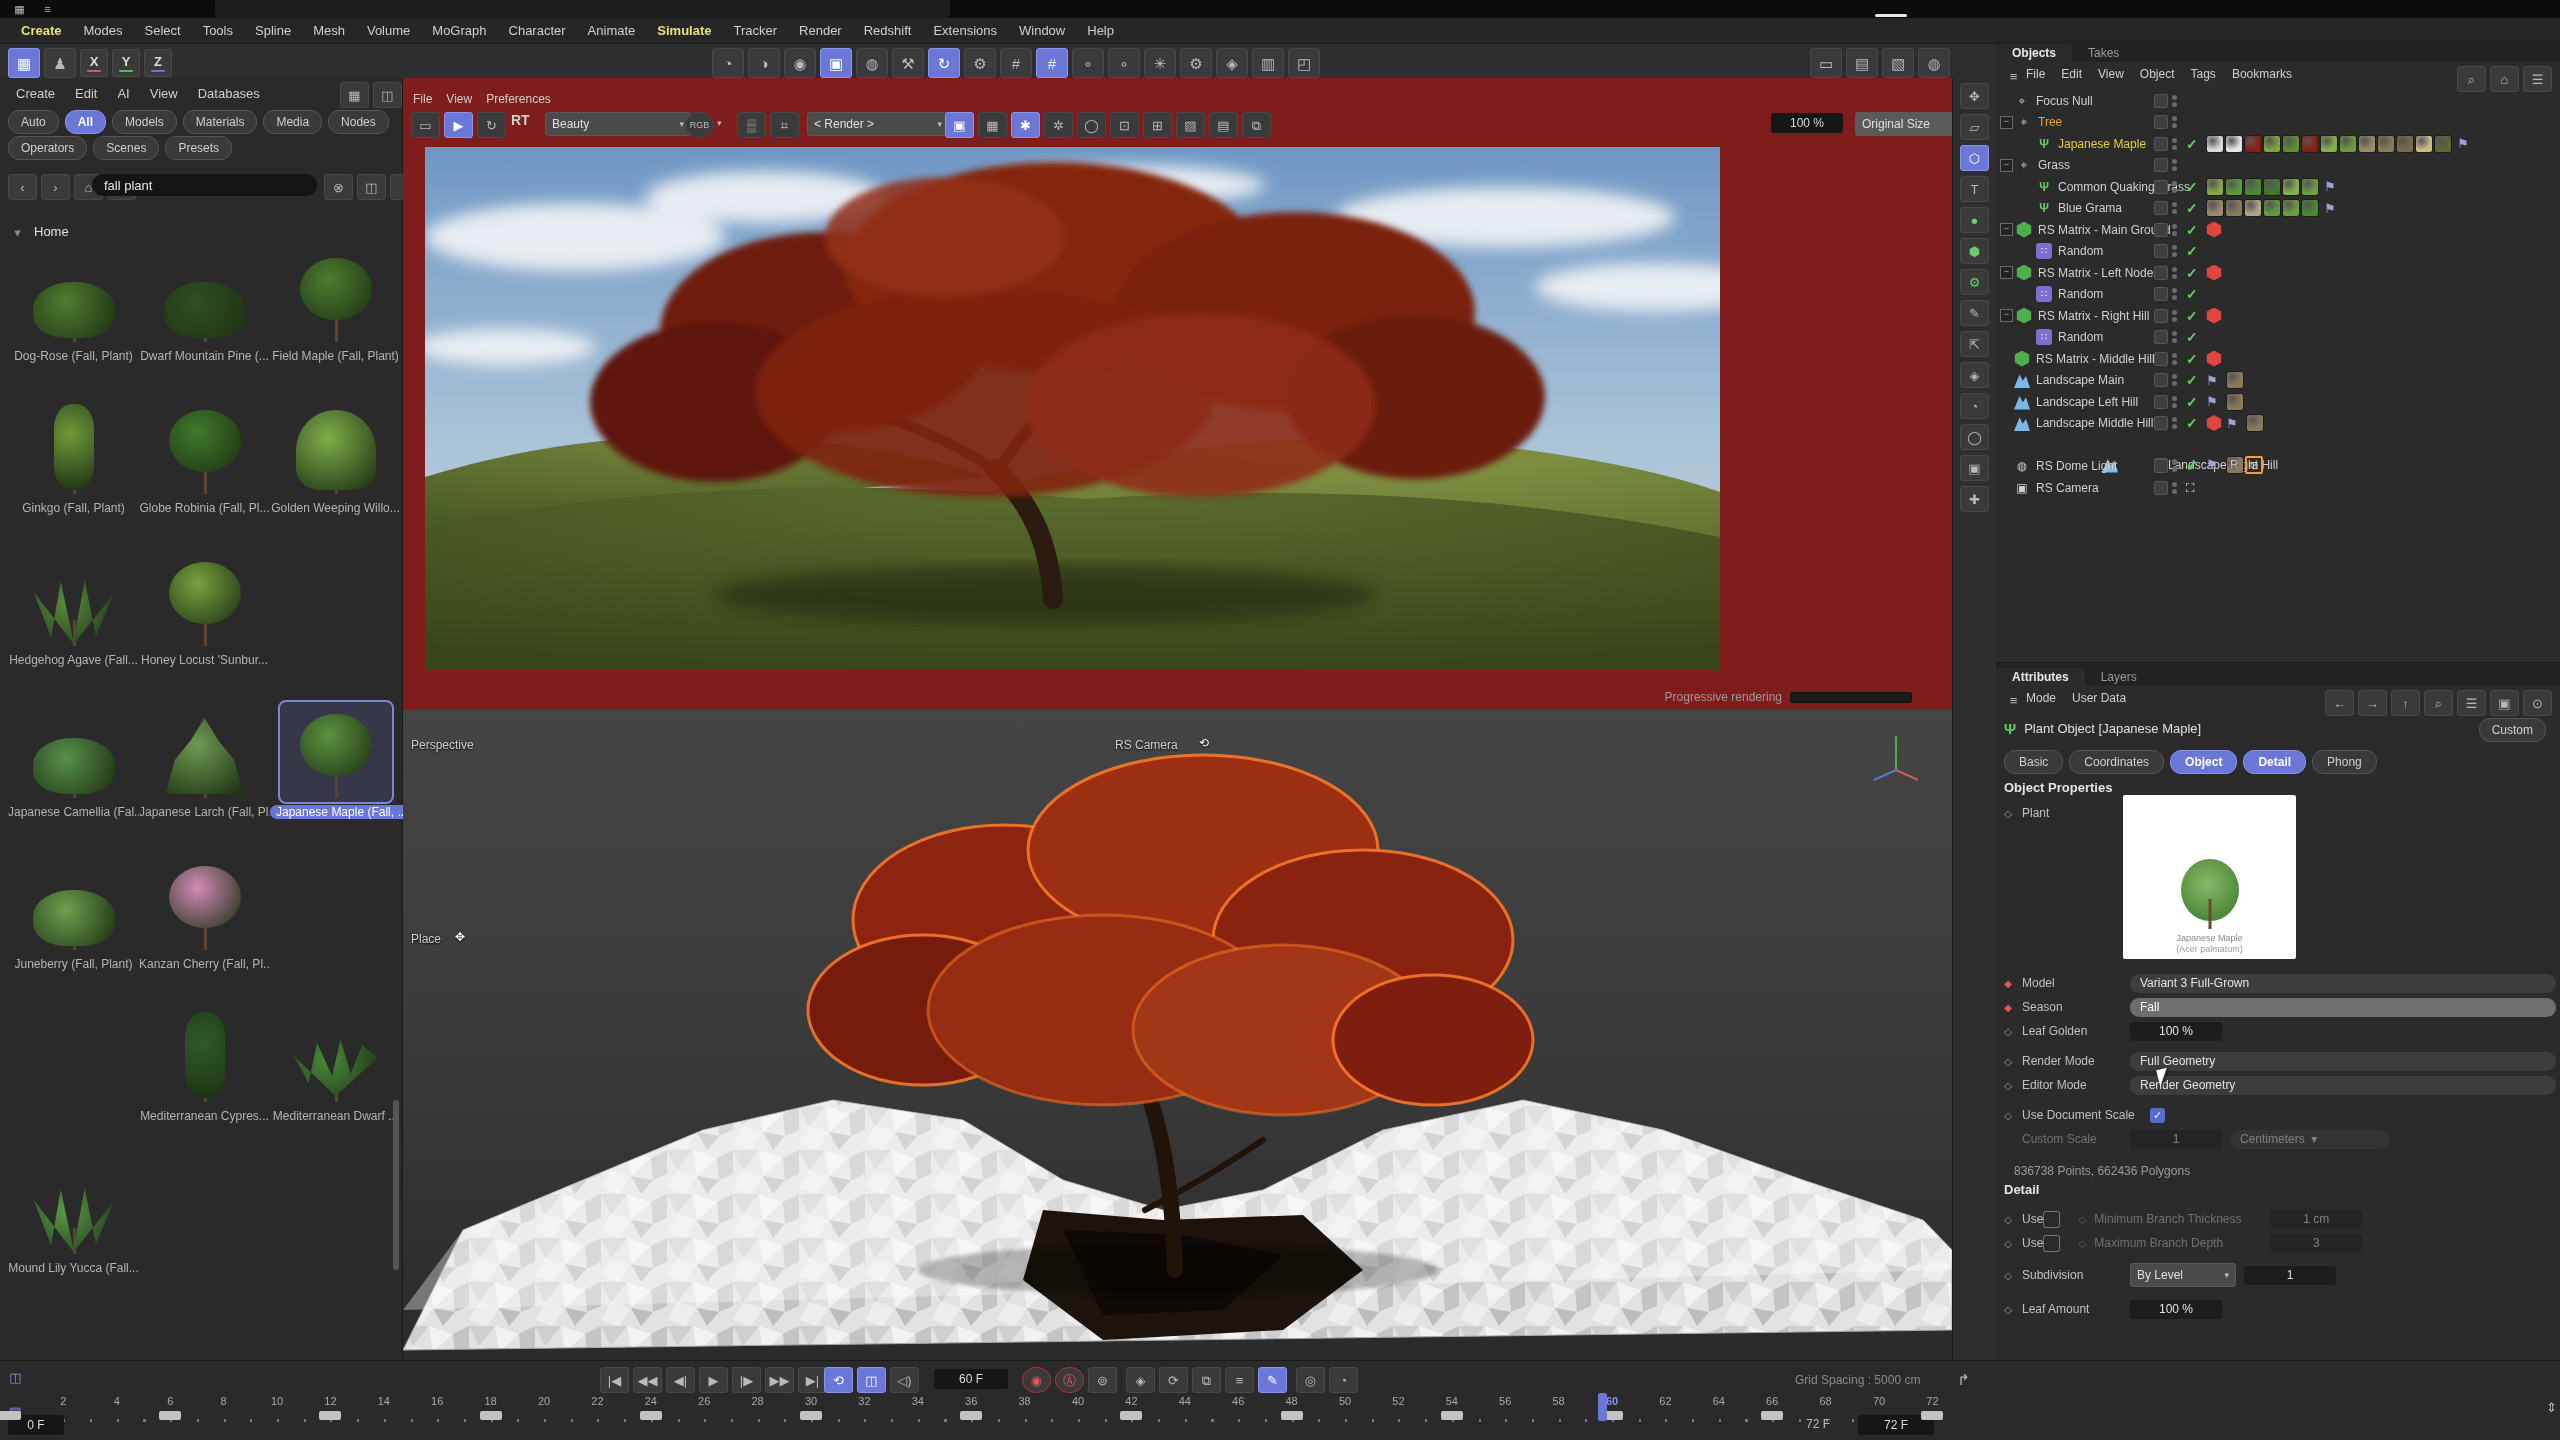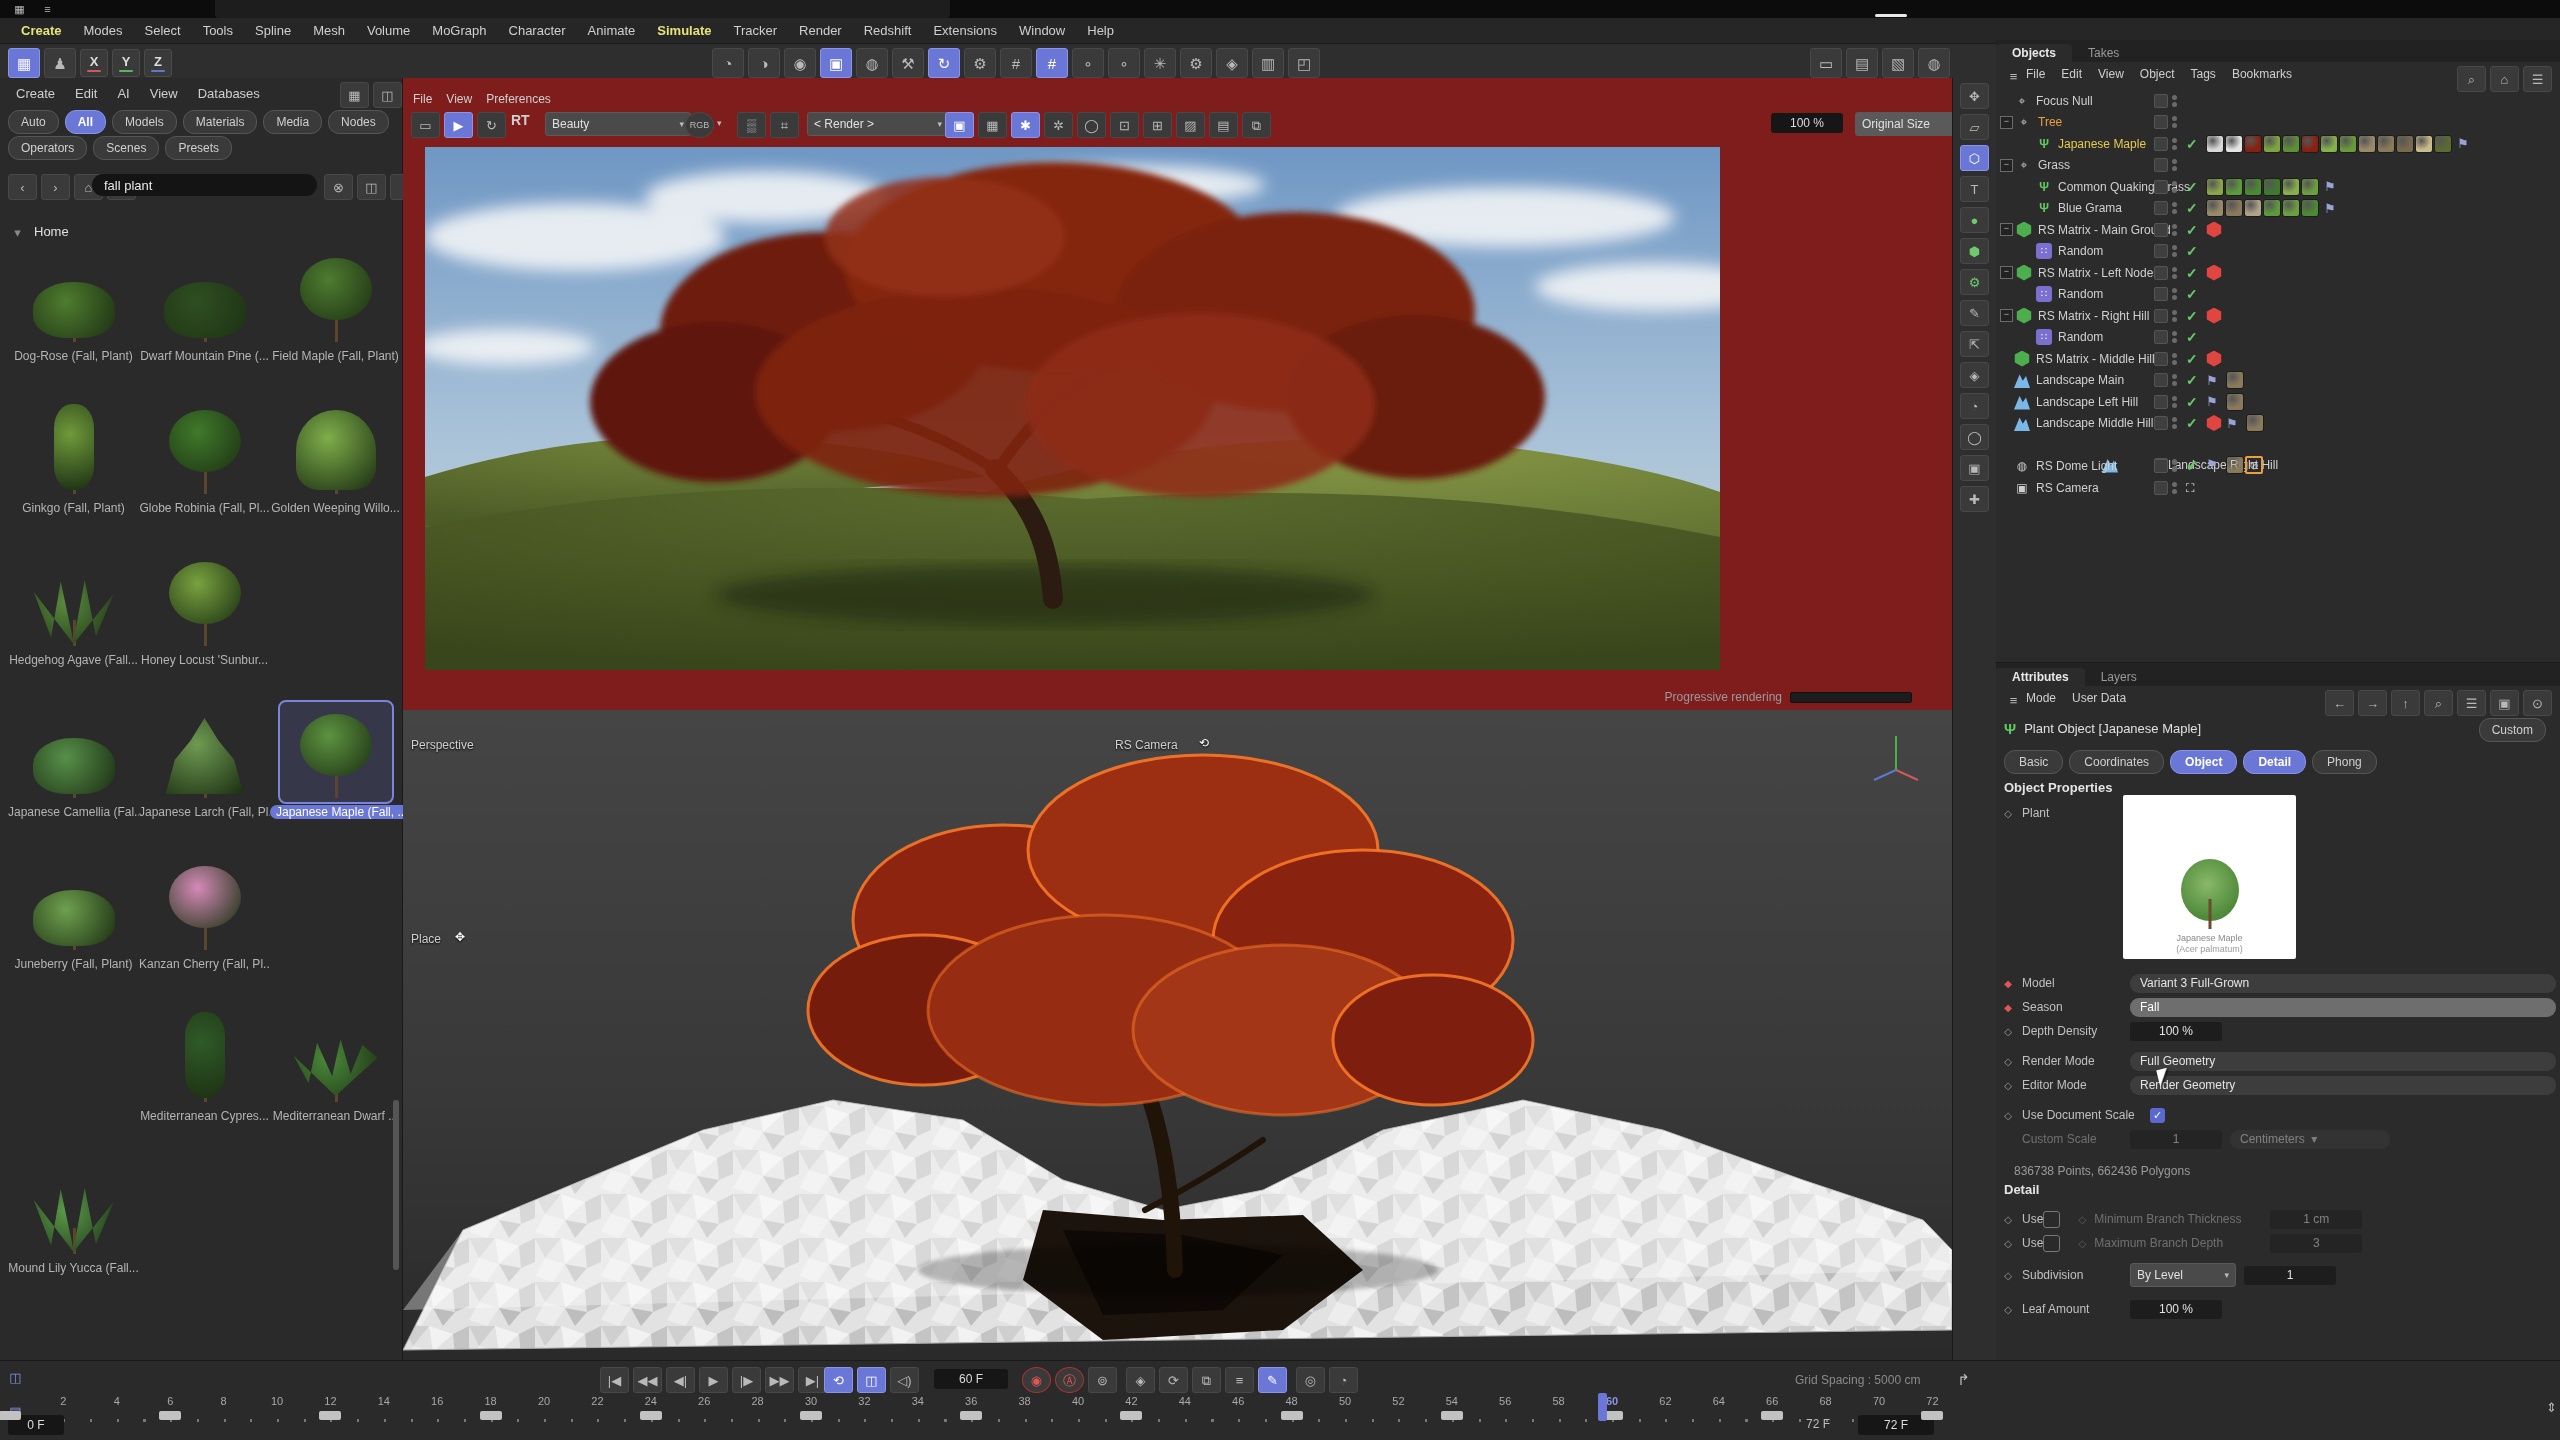--- a/index.html
+++ b/index.html
@@ -828,21 +828,21 @@
           <span class="alabel">Model</span>
           <span class="abar">Variant 3 Full-Grown</span>
         </div>
         <div class="arow" style="top: 332px;">
           <span class="key red">◆</span>
           <span class="alabel">Season</span>
           <span class="abar light">Fall</span>
         </div>
         <div class="arow" style="top: 356px;">
           <span class="key gray">◇</span>
-          <span class="alabel">Depth Density</span>
+          <span class="alabel">Leaf Golden</span>
           <span class="afield">100 %</span>
         </div>
         <div class="arow" style="top: 386px;">
           <span class="key gray">◇</span>
           <span class="alabel">Render Mode</span>
           <span class="abar">Full Geometry</span>
         </div>
         <div class="arow" style="top: 410px;">
           <span class="key gray">◇</span>
           <span class="alabel">Editor Mode</span>

